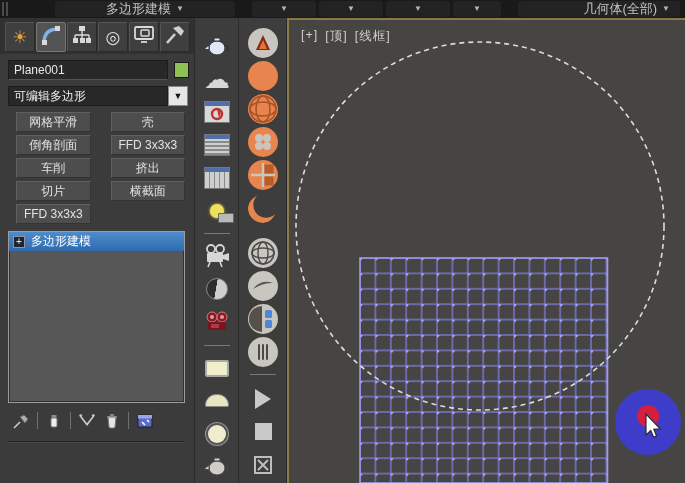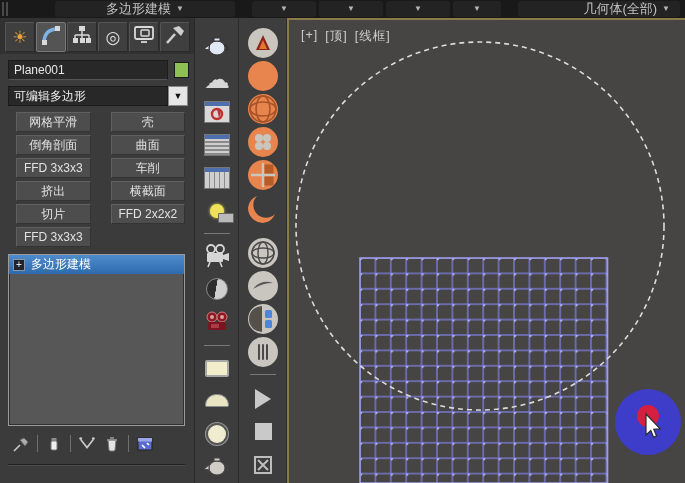--- a/index.html
+++ b/index.html
@@ -187,27 +187,25 @@
     </div>
     <div id="modlist-arrow">
       <span>▼</span>
     </div>
   </div>
 
   <div id="btn-grid">
     <button class="mod-btn">网格平滑</button>
     <button class="mod-btn">壳</button>
     <button class="mod-btn">倒角剖面</button>
-    <button class="mod-btn">曲面</button>
     <button class="mod-btn">FFD 3x3x3</button>
     <button class="mod-btn">车削</button>
     <button class="mod-btn">挤出</button>
+    <button class="mod-btn">切片</button>
     <button class="mod-btn">横截面</button>
-    <button class="mod-btn">切片</button>
-    <button class="mod-btn">FFD 2x2x2</button>
     <button class="mod-btn">FFD 3x3x3</button>
   </div>
 
   <div id="stack">
     <div id="stack-row">
       <span id="stack-plus">+</span>
       <span>多边形建模</span>
     </div>
   </div>
 

